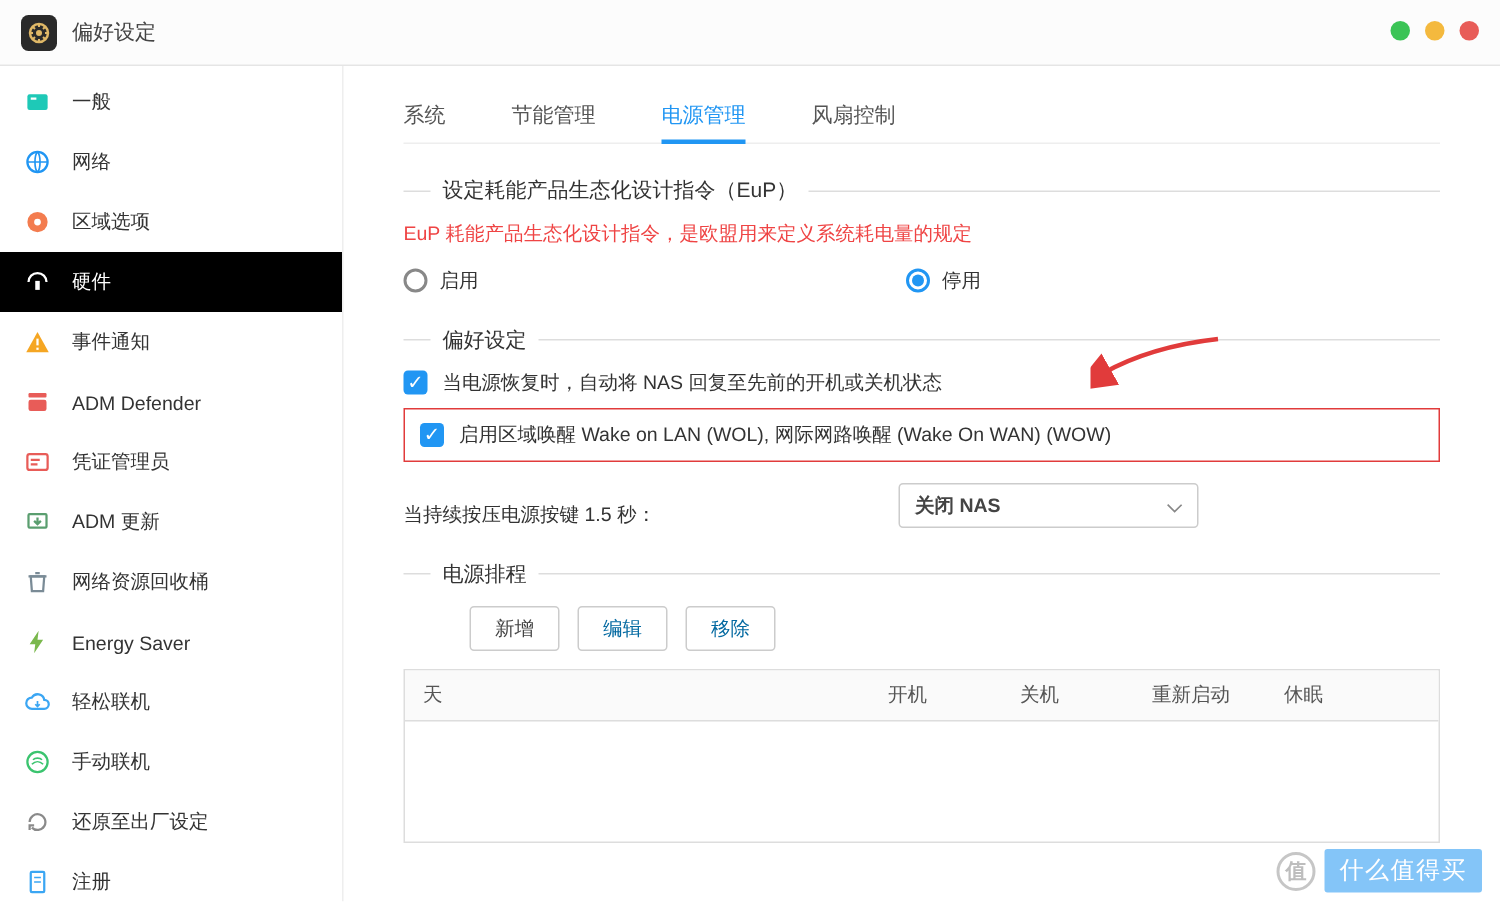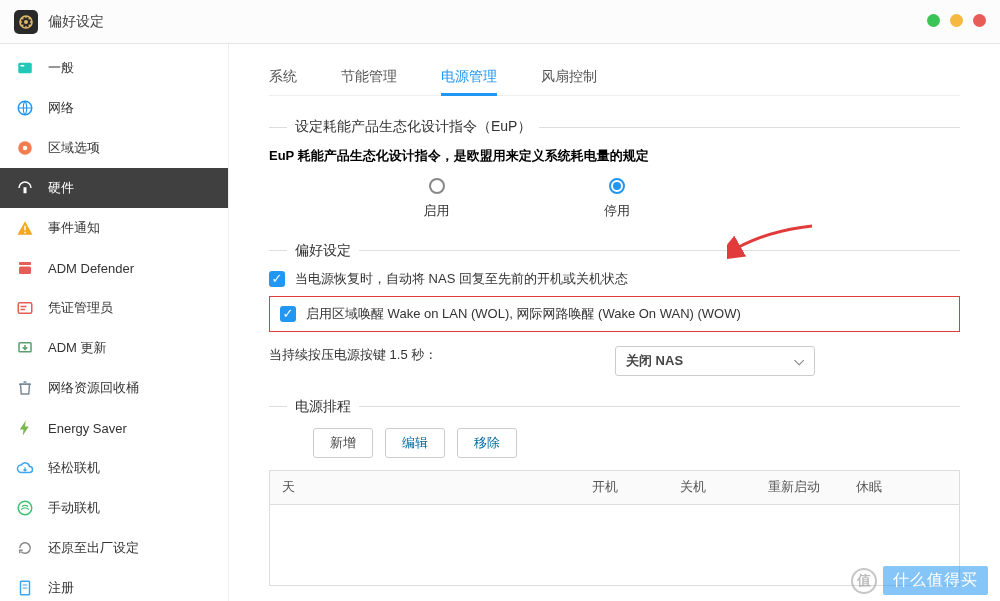--- a/index.html
+++ b/index.html
@@ -6,44 +6,44 @@
 body { width: 1000px; height: 601px; background: #fff; overflow: hidden; position: relative; }
 .titlebar { height: 44px; display: flex; align-items: center; padding: 0 14px; border-bottom: 1px solid #e5e5e5; background: #fcfcfc; }
 .titlebar .app-icon { width: 24px; height: 24px; background: #2a2a2a; border-radius: 5px; display: flex; align-items: center; justify-content: center; margin-right: 10px; }
 .titlebar .app-icon svg { width: 16px; height: 16px; }
 .titlebar .title { font-size: 14px; color: #444; }
 .window-controls { position: absolute; right: 14px; top: 14px; display: flex; gap: 10px; }
 .window-controls .dot { width: 13px; height: 13px; border-radius: 50%; }
 .main { display: flex; height: 557px; }
 .sidebar { width: 229px; border-right: 1px solid #eee; overflow-y: auto; padding-top: 4px; }
 .sb-item { display: flex; align-items: center; height: 40px; padding-left: 14px; font-size: 13px; color: #333; cursor: pointer; }
-.sb-item.active { background: #404040; color: #fff; }
+.sb-item.active { background: #000000; color: #fff; }
 .sb-icon { width: 22px; height: 22px; margin-right: 12px; display: flex; align-items: center; justify-content: center; font-size: 16px; }
 .content { flex: 1; position: relative; overflow: hidden; }
 .scroll-wrap { position: absolute; inset: 0; overflow-y: auto; padding: 14px 40px 24px 40px; }
 .tabs { display: flex; gap: 44px; height: 38px; border-bottom: 1px solid #eee; align-items: flex-end; }
 .tab { font-size: 14px; color: #555; cursor: pointer; height: 100%; display: flex; align-items: center; position: relative; }
 .tab.active { color: #2196f3; }
 .tab.active::after { content: ""; position: absolute; left: 0; right: 0; bottom: -1px; height: 3px; background: #2196f3; }
 .section-title-row { display: flex; align-items: center; margin-top: 22px; }
 .section-title-row::before, .section-title-row::after { content: ""; height: 1px; background: #ddd; }
 .section-title-row.mini::before { width: 18px; }
 .section-title-row.mini::after { flex: 1; }
 .section-title-row .st-text { font-size: 14px; color: #333; padding: 0 8px; font-weight: 500; }
-.desc { font-size: 13px; color: #000000; margin-top: 10px; line-height: 1.5; font-weight: bold; }
+.desc { font-size: 13px; color: #ef4444; margin-top: 10px; line-height: 1.5; }
 .radio-row { display: flex; align-items: center; margin-top: 12px; }
-.radio { display: flex; align-items: center; gap: 8px; cursor: pointer; font-size: 13px; color: #333; flex-direction: column; }
+.radio { display: flex; align-items: center; gap: 8px; cursor: pointer; font-size: 13px; color: #333; }
 .radio-dot { width: 16px; height: 16px; border-radius: 50%; border: 2px solid #888; display: flex; align-items: center; justify-content: center; }
 .radio.checked .radio-dot { border-color: #2196f3; }
 .radio.checked .radio-dot::after { content: ""; width: 8px; height: 8px; border-radius: 50%; background: #2196f3; }
 .check-row { display: flex; align-items: center; gap: 10px; font-size: 13px; color: #333; margin-top: 10px; }
 .checkbox { width: 16px; height: 16px; border-radius: 3px; display: flex; align-items: center; justify-content: center; flex-shrink: 0; }
 .checkbox.checked { background: #2196f3; color: #fff; }
 .highlight-box { border: 1px solid #e13b3b; padding: 8px 10px; margin-top: 8px; }
-.form-row { display: flex; align-items: flex-start; margin-top: 14px; gap: 16px; }
+.form-row { display: flex; align-items: flex-end; margin-top: 14px; }
 .form-row .lbl { font-size: 13px; color: #333; width: 330px; }
 .select { width: 200px; height: 30px; border: 1px solid #ccc; border-radius: 3px; display: flex; align-items: center; justify-content: space-between; padding: 0 10px; font-size: 13px; color: #444; cursor: pointer; background: #fff; font-weight: bold; }
 .btn-row { display: flex; gap: 12px; margin-top: 12px; margin-left: 44px; }
 .btn { height: 30px; padding: 0 16px; border: 1px solid #ccc; border-radius: 3px; background: #fff; font-size: 13px; color: #444; cursor: pointer; }
 .btn.disabled { color: #0369a1; cursor: default; }
 .table { border: 1px solid #ddd; margin-top: 12px; }
 .table-head { display: flex; height: 34px; align-items: center; border-bottom: 1px solid #ddd; background: #fafafa; font-size: 13px; color: #555; }
 .table-body { height: 80px; }
 .th { padding: 0 12px; }
 .arrow-svg { position: absolute; }

